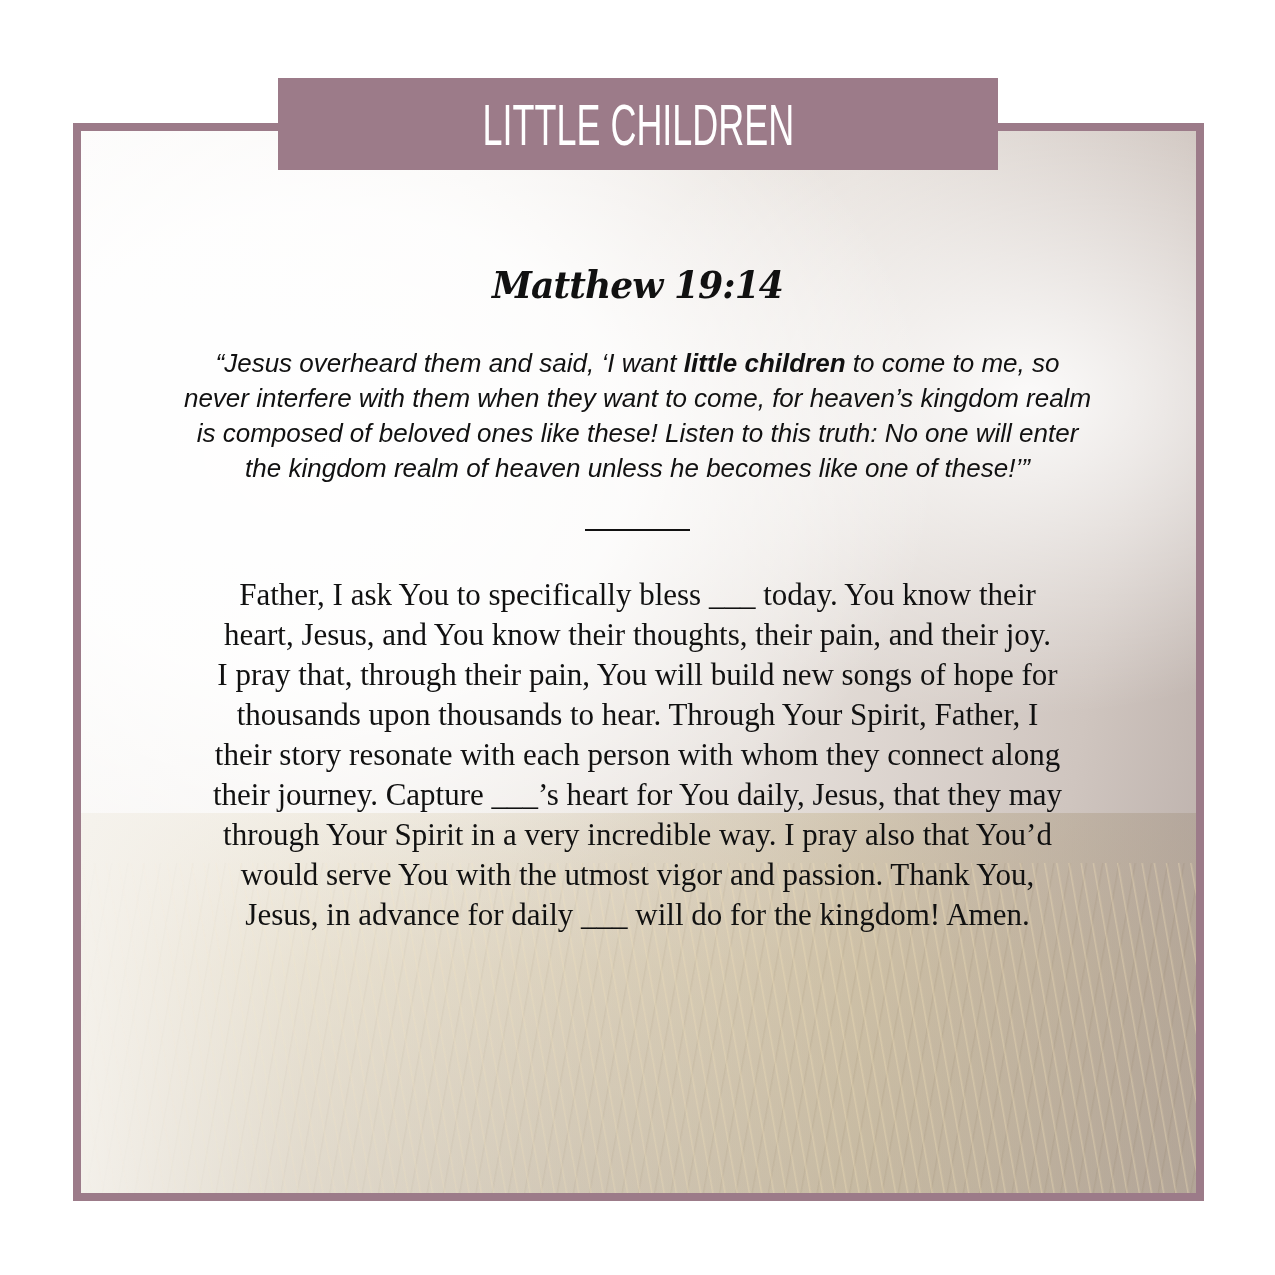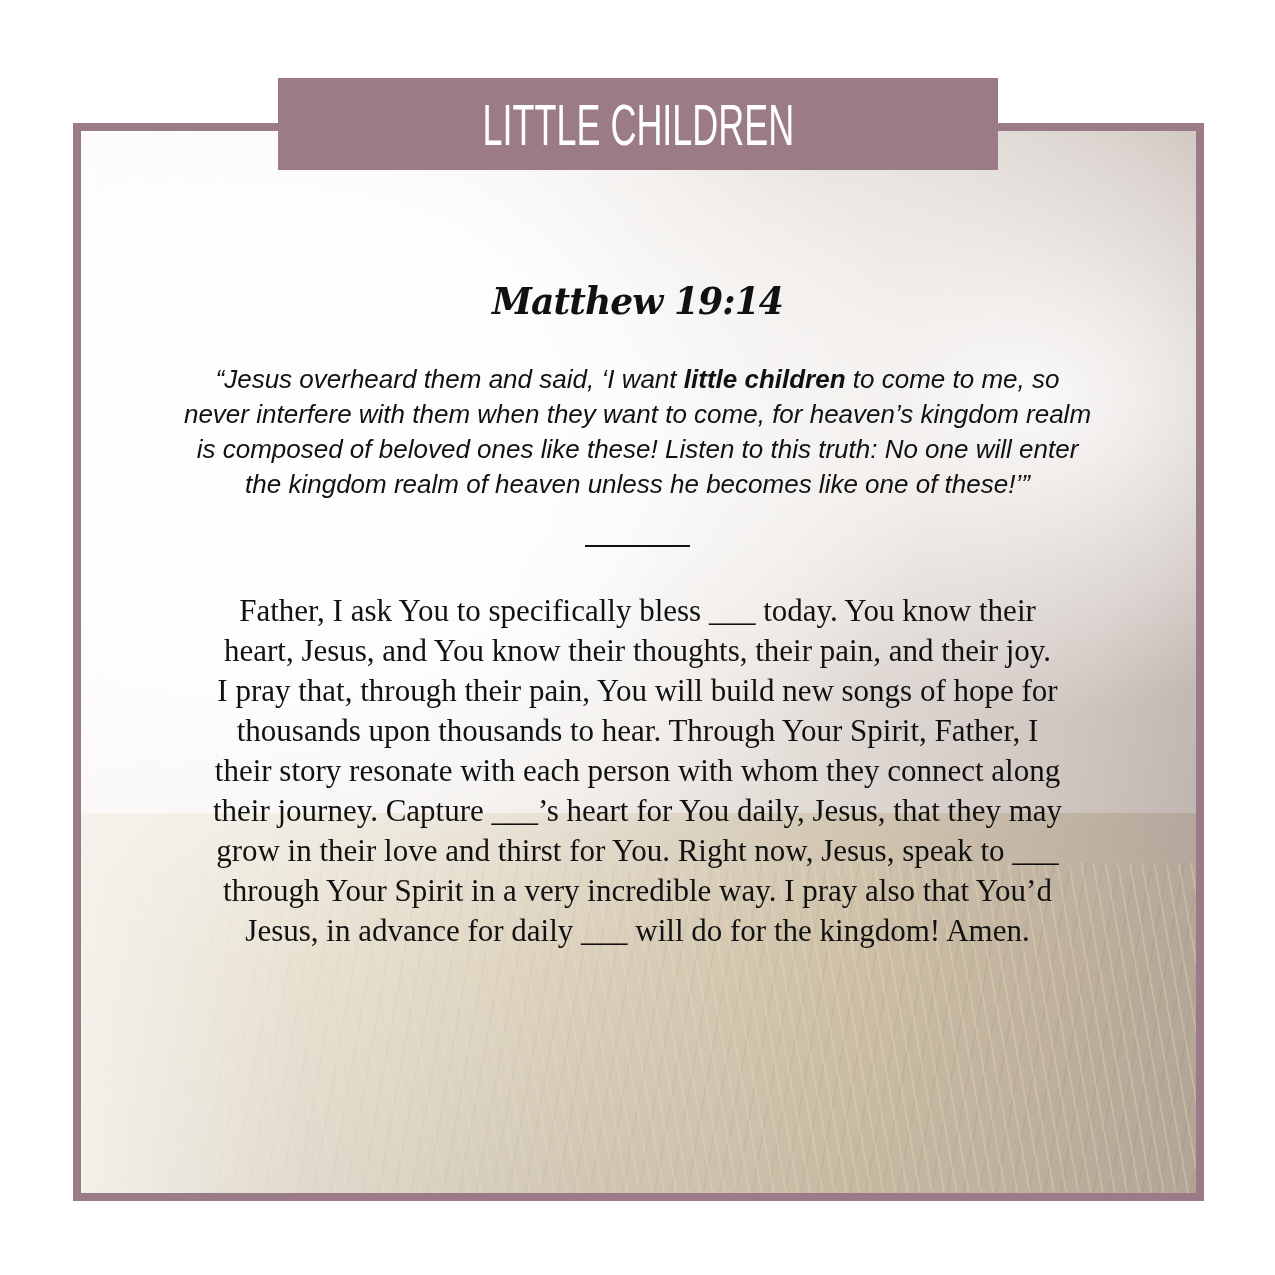--- a/index.html
+++ b/index.html
@@ -72,21 +72,21 @@
       font-size: 58px;
       letter-spacing: 0px;
       transform: scaleX(0.62);
       white-space: nowrap;
       line-height: 1;
       margin-top: 2px;
     }
     .content {
       position: absolute;
       left: 0;
-      top: 16px;
+      top: 0;
       width: 1275px;
       height: 939px;
       z-index: 2;
     }
     .reference {
       position: absolute;
       left: 0;
       width: 1275px;
       top: 262px;
       text-align: center;
@@ -157,17 +157,17 @@
 
   <div class="divider"></div>
 
   <div class="prayer">
     <span class="prayer-line">Father, I ask You to specifically bless ___ today. You know their</span>
     <span class="prayer-line">heart, Jesus, and You know their thoughts, their pain, and their joy.</span>
     <span class="prayer-line">I pray that, through their pain, You will build new songs of hope for</span>
     <span class="prayer-line">thousands upon thousands to hear. Through Your Spirit, Father, I</span>
     <span class="prayer-line">their story resonate with each person with whom they connect along</span>
     <span class="prayer-line">their journey. Capture ___’s heart for You daily, Jesus, that they may</span>
-    <span class="prayer-line">grow in their love and thirst for You. Right now, Jesus, speak to ___</span>
     <span class="prayer-line">through Your Spirit in a very incredible way. I pray also that You’d</span>
+    <span class="prayer-line">would serve You with the utmost vigor and passion. Thank You,</span>
     <span class="prayer-line">Jesus, in advance for daily ___ will do for the kingdom! Amen.</span>
   </div>
 </div>
 
 </body></html>

